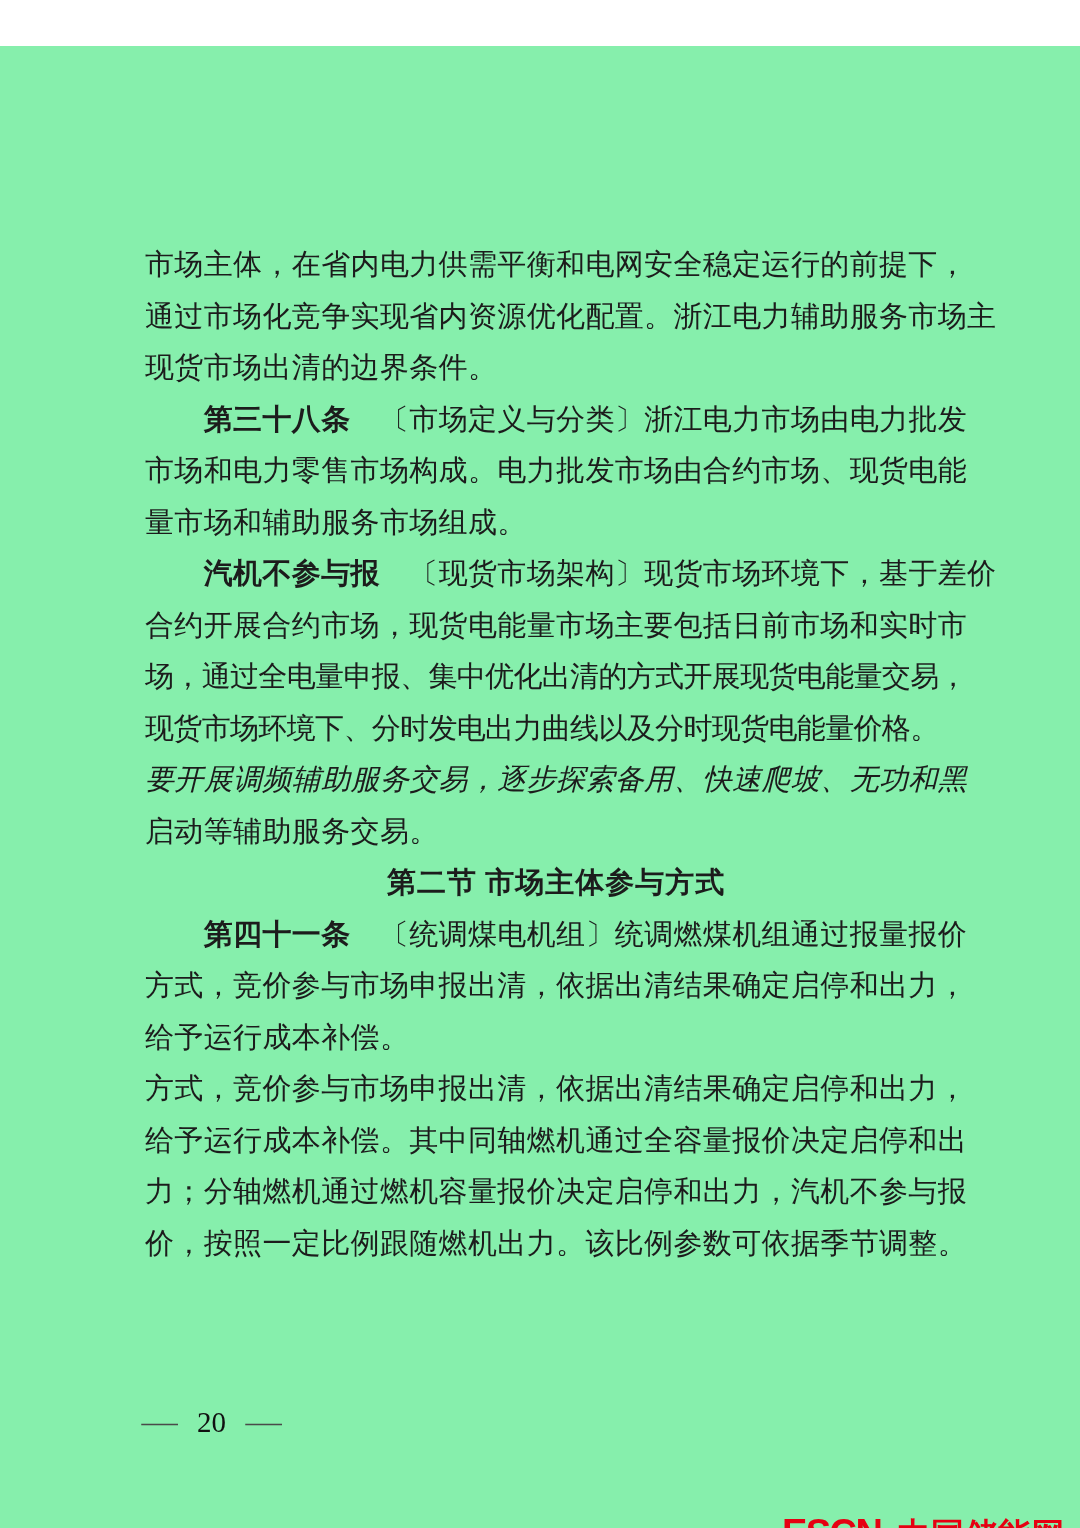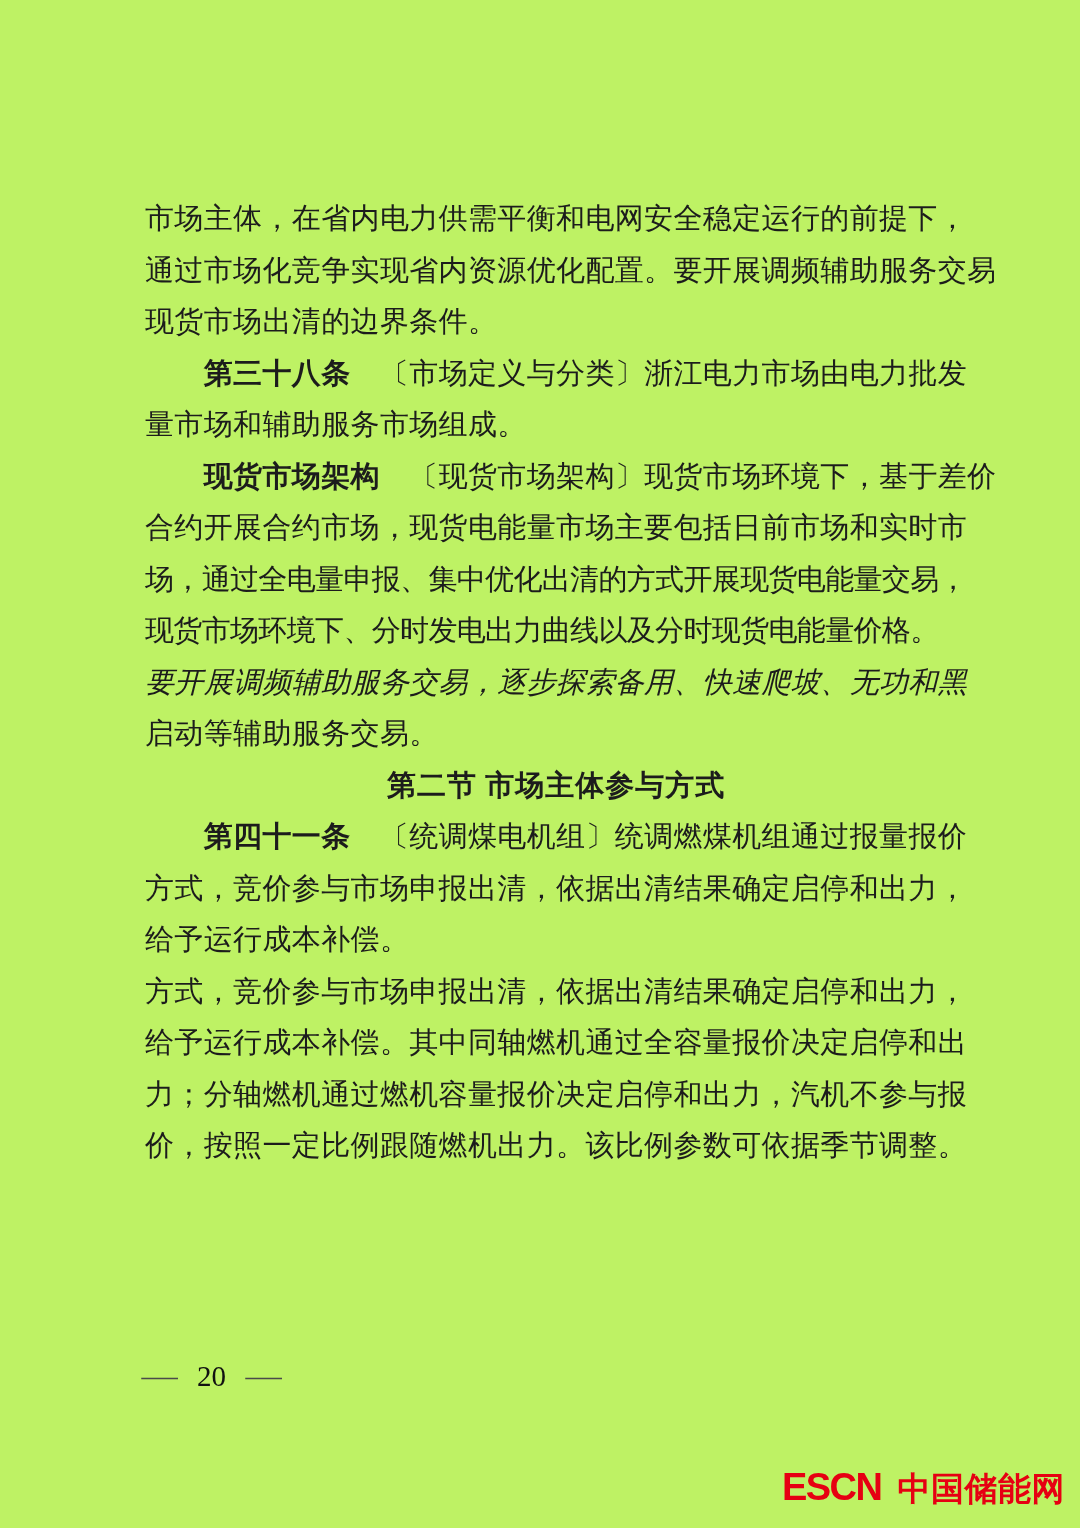--- a/index.html
+++ b/index.html
@@ -11,21 +11,22 @@
     width: 1080px;
     height: 1528px;
     position: relative;
     overflow: hidden;
     font-family: "Liberation Serif", "DejaVu Serif", serif;
     color: #1c1c1c;
   }
   .page {
     position: absolute;
     inset: 0;
-    background: #bef264;
+    background: #86efac;
+    margin-top: 46px;
   }
   .doc-body {
     position: absolute;
     left: 145px;
     top: 193px;
     width: 822px;
     font-size: 29px;
     line-height: 51.5px;
     text-align: left;
     white-space: nowrap;
@@ -81,25 +82,26 @@
     letter-spacing: 0.5px;
   }
 </style>
 </head>
 <body>
 
 <div class="page">
 
   <div class="doc-body">
       <div class="line full" style="letter-spacing: 0.36px;"><span>市场主体，在省内电力供需平衡和电网安全稳定运行的前提下，</span></div>
-      <div class="line full" style="letter-spacing: 0.36px;"><span>通过市场化竞争实现省内资源优化配置。要开展调频辅助服务交易</span></div>
+      <div class="line full" style="letter-spacing: 0.36px;"><span>通过市场化竞争实现省内资源优化配置。浙江电力辅助服务市场主</span></div>
       <div class="line short" style="letter-spacing: 0.36px;"><span>现货市场出清的边界条件。</span></div>
       <div class="line full" style="letter-spacing: 0.36px;"><span>　　</span><b>第三十八条</b><span>　〔市场定义与分类〕浙江电力市场由电力批发</span></div>
+      <div class="line full" style="letter-spacing: 0.36px;"><span>市场和电力零售市场构成。电力批发市场由合约市场、现货电能</span></div>
       <div class="line short" style="letter-spacing: 0.36px;"><span>量市场和辅助服务市场组成。</span></div>
-      <div class="line full" style="letter-spacing: 0.36px;"><span>　　</span><b>现货市场架构</b><span>　〔现货市场架构〕现货市场环境下，基于差价</span></div>
+      <div class="line full" style="letter-spacing: 0.36px;"><span>　　</span><b>汽机不参与报</b><span>　〔现货市场架构〕现货市场环境下，基于差价</span></div>
       <div class="line full" style="letter-spacing: 0.36px;"><span>合约开展合约市场，现货电能量市场主要包括日前市场和实时市</span></div>
       <div class="line full" style="letter-spacing: -0.66px;"><span>场，通过全电量申报、集中优化出清的方式开展现货电能量交易，</span></div>
       <div class="line full" style="letter-spacing: -0.66px;"><span>现货市场环境下、分时发电出力曲线以及分时现货电能量价格。</span></div>
       <div class="line full" style="letter-spacing: 0.36px; font-style: italic;"><span>要开展调频辅助服务交易，逐步探索备用、快速爬坡、无功和黑</span></div>
       <div class="line short" style="letter-spacing: 0.36px;"><span>启动等辅助服务交易。</span></div>
       <div class="line heading"><b>第二节 市场主体参与方式</b></div>
       <div class="line full" style="letter-spacing: 0.36px;"><span>　　</span><b>第四十一条</b><span>　〔统调煤电机组〕统调燃煤机组通过报量报价</span></div>
       <div class="line full" style="letter-spacing: 0.36px;"><span>方式，竞价参与市场申报出清，依据出清结果确定启停和出力，</span></div>
       <div class="line short" style="letter-spacing: 0.36px;"><span>给予运行成本补偿。</span></div>
       <div class="line full" style="letter-spacing: 0.36px;"><span>方式，竞价参与市场申报出清，依据出清结果确定启停和出力，</span></div>

